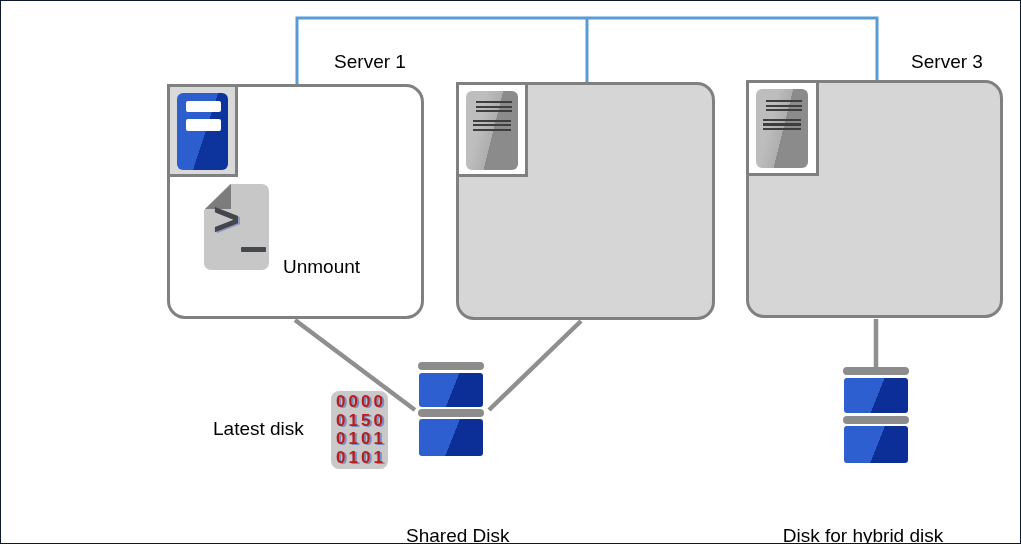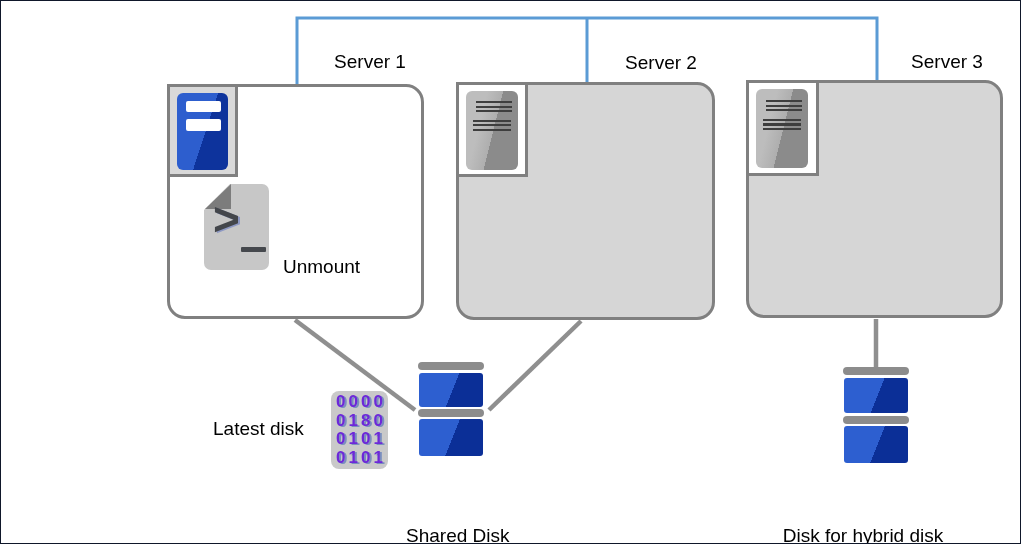--- a/index.html
+++ b/index.html
@@ -55,39 +55,38 @@
     position:absolute;left:1px;width:64px;border-radius:3px;
     background:linear-gradient(112deg,#2d5fd0 52%,#0b2f97 52%);
   }
 
   .binary-box{
     position:absolute;left:330px;top:390px;width:57px;height:78px;
     background:#c9c9c9;border-radius:8px;padding-top:2px;text-align:center;
   }
   .binary-row{
     font-size:17px;font-weight:700;line-height:18.5px;letter-spacing:3px;
-    color:#6d28d9;text-shadow:2px 1px 0 rgba(80,110,185,0.65);
+    color:#b91c1c;text-shadow:2px 1px 0 rgba(80,110,185,0.65);
     margin-left:3px;
   }
   .disk-caption{position:absolute;font-size:19px;line-height:25px;white-space:pre;}
 </style>
 </head>
 <body>
 
 <div id="canvas">
 
   <svg id="lines" viewBox="0 0 1021 544">
     <path d="M296,84 L296,17 L876,17 L876,80 M586,17 L586,82" fill="none" stroke="#5b9bd5" stroke-width="3"></path>
     <path d="M294,319 L414,409" fill="none" stroke="#8f8f8f" stroke-width="4.5"></path>
     <path d="M580,320 L488,409" fill="none" stroke="#8f8f8f" stroke-width="4.5"></path>
     <path d="M875,318 L875,368" fill="none" stroke="#8f8f8f" stroke-width="4.5"></path>
   </svg>
 
   <div class="lbl server-lbl" style="left:289px;top:50px;">Server 1</div>
-  <div class="lbl server-lbl" style="left:580px;top:51px;">Server 2</div>
   <div class="lbl server-lbl" style="left:866px;top:50px;">Server 3</div>
 
   <div class="server-box box-active" style="left:166px;top:83px;width:257px;height:235px;"></div>
   <div class="icon-frame frame-gray" style="left:166px;top:83px;width:71px;height:93px;">
     <div class="tower tower-blue">
       <div class="slot-white" style="top:8px;height:11px;"></div>
       <div class="slot-white" style="top:26px;height:12px;"></div>
     </div>
   </div>
   <div class="script-icon">
@@ -110,21 +109,21 @@
   <div class="icon-frame frame-white" style="left:745px;top:79px;width:73px;height:96px;">
     <div class="tower tower-gray">
       <div class="slot-lines" style="left:10px;top:11px;width:36px;height:12px;"></div>
       <div class="slot-lines" style="left:7px;top:30px;width:38px;height:12px;"></div>
     </div>
   </div>
 
   <div class="lbl" style="left:212px;top:417px;">Latest disk</div>
   <div class="binary-box">
     <div class="binary-row">0000</div>
-    <div class="binary-row">0180</div>
+    <div class="binary-row">0150</div>
     <div class="binary-row">0101</div>
     <div class="binary-row">0101</div>
   </div>
 
   <div class="disk" style="left:417px;top:361px;height:95px;">
     <div class="disk-bar" style="top:0;"></div>
     <div class="disk-platter" style="top:11px;height:34px;"></div>
     <div class="disk-bar" style="top:47px;"></div>
     <div class="disk-platter" style="top:57px;height:37px;"></div>
   </div>

